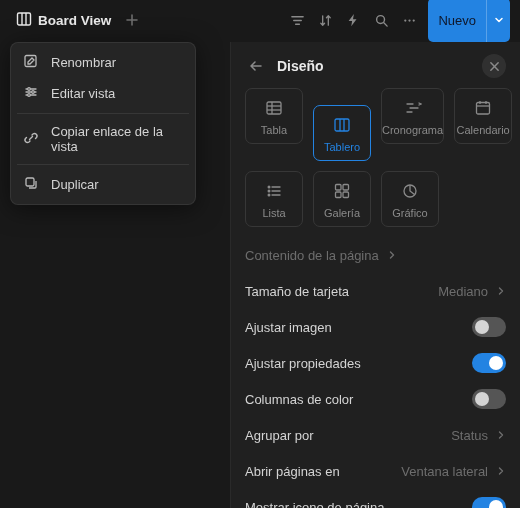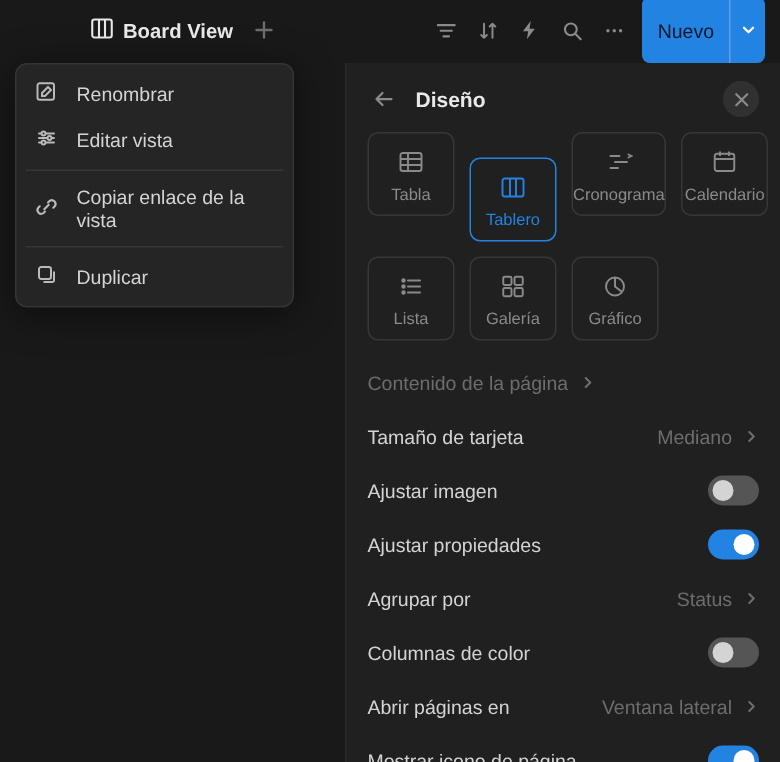--- a/index.html
+++ b/index.html
@@ -12,21 +12,21 @@
     --accent:#2383e2;
     --accent-btn:#2383e2;
     --border:#373737;
     --hover:#2f2f2f;
   }
   *{box-sizing:border-box;}
   html,body{margin:0;padding:0;background:var(--bg);color:var(--text);font-family:-apple-system,BlinkMacSystemFont,"Segoe UI",Helvetica,Arial,sans-serif;font-size:13px;}
   body{width:520px;height:508px;overflow:hidden;position:relative;}
 
   
-  .topbar{display:flex;align-items:center;height:40px;padding:0 10px;margin-left:44px;}
+  .topbar{display:flex;align-items:center;height:40px;padding:0 10px;}
   .view-chip{display:flex;align-items:center;gap:6px;padding:4px 6px;border-radius:4px;font-weight:600;color:#e9e9e9;font-size:13.5px;}
   .view-chip svg{flex-shrink:0;}
   .plus-btn{display:flex;align-items:center;justify-content:center;width:22px;height:22px;margin-left:4px;border-radius:4px;color:var(--text-dim2);}
   .topbar-spacer{flex:1;}
   .top-icon{display:flex;align-items:center;justify-content:center;width:26px;height:26px;color:var(--text-dim);border-radius:4px;}
   .top-icons{display:flex;align-items:center;gap:2px;}
   .new-btn{display:flex;align-items:center;height:44px;margin-left:6px;border-radius:5px;overflow:hidden;background:var(--accent-btn);color:#0f172a;font-weight:500;}
   .new-btn .label{padding:0 10px;font-size:13px;}
   .new-btn .caret{display:flex;align-items:center;justify-content:center;width:24px;height:100%;border-left:1px solid rgba(255,255,255,0.25);}
 
@@ -265,33 +265,33 @@
     </div>
     <div class="opt-row">
       <span class="opt-label">Ajustar imagen</span>
       <div class="toggle"></div>
     </div>
     <div class="opt-row">
       <span class="opt-label">Ajustar propiedades</span>
       <div class="toggle on"></div>
     </div>
     <div class="opt-row">
+      <span class="opt-label">Columnas de color</span>
+      <div class="toggle"></div>
+    </div>
+    <div class="opt-row">
       <span class="opt-label">Agrupar por</span>
       <span class="opt-value">Status</span>
       <span class="opt-chevron">
           <svg width="10" height="10" viewBox="0 0 10 10">
             <path d="M3.5 2L6.5 5 3.5 8" stroke="currentColor" stroke-width="1.4" fill="none" stroke-linecap="round" stroke-linejoin="round"></path>
           </svg>
         </span>
     </div>
     <div class="opt-row">
-      <span class="opt-label">Columnas de color</span>
-      <div class="toggle"></div>
-    </div>
-    <div class="opt-row">
       <span class="opt-label">Abrir páginas en</span>
       <span class="opt-value">Ventana lateral</span>
       <span class="opt-chevron">
           <svg width="10" height="10" viewBox="0 0 10 10">
             <path d="M3.5 2L6.5 5 3.5 8" stroke="currentColor" stroke-width="1.4" fill="none" stroke-linecap="round" stroke-linejoin="round"></path>
           </svg>
         </span>
     </div>
     <div class="opt-row">
       <span class="opt-label">Mostrar icono de página</span>

